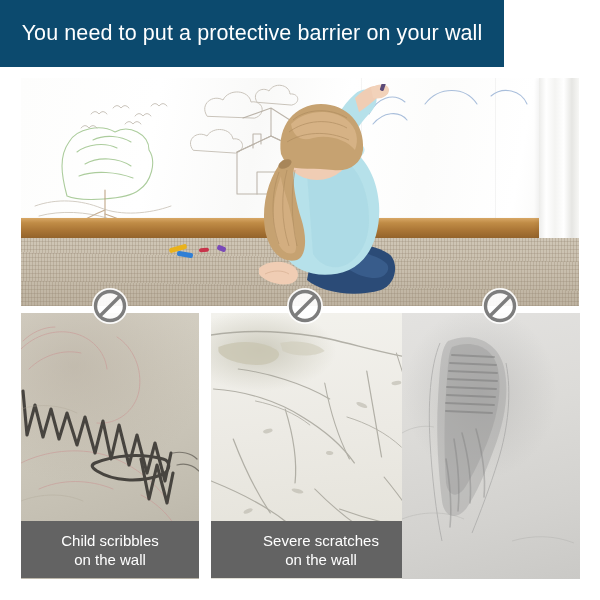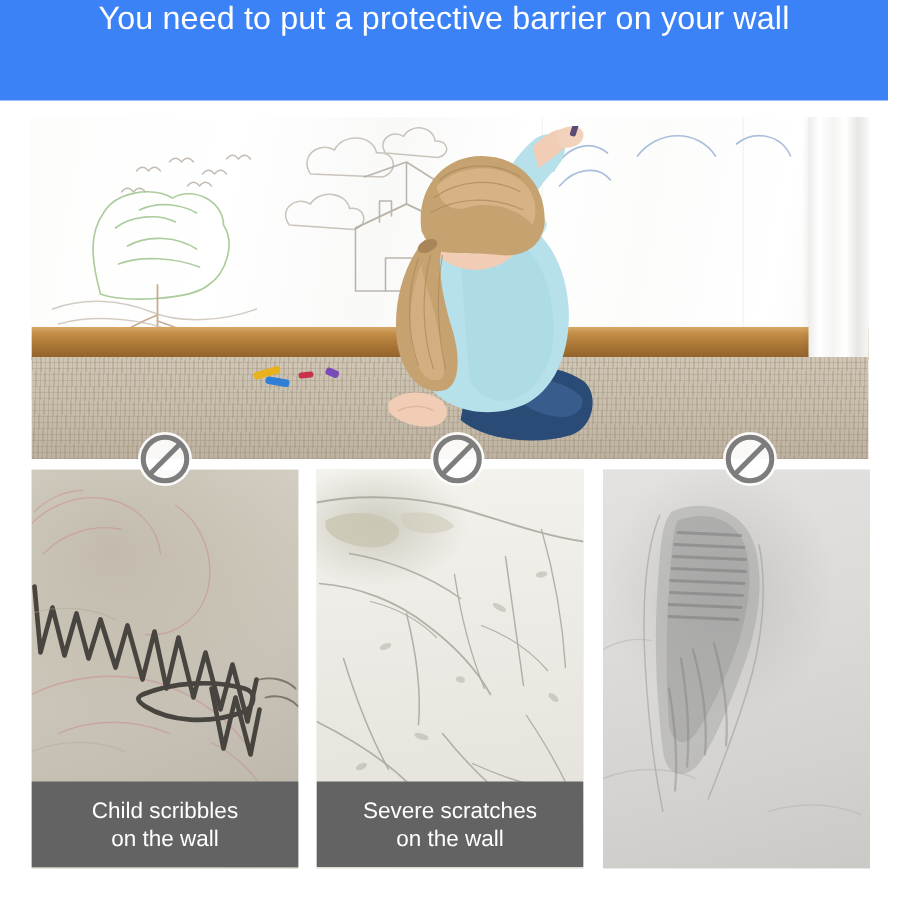--- a/index.html
+++ b/index.html
@@ -20,25 +20,25 @@
     height: 600px;
     background: #ffffff;
     overflow: hidden;
   }
 
   
   .header-banner {
     position: absolute;
     left: 0;
     top: 0;
-    width: 592px;
+    width: 504px;
     height: 67px;
-    background: #3b82f6;
+    background: #0c4a6e;
     display: flex;
-    align-items: flex-start;
+    align-items: center;
     justify-content: center;
   }
   .header-title {
     color: #ffffff;
     font-size: 21.5px;
     font-weight: 400;
     letter-spacing: 0.1px;
     white-space: nowrap;
     font-family: "Liberation Sans", sans-serif;
   }
@@ -152,21 +152,21 @@
   }
   .panel {
     position: absolute;
     top: 0;
     width: 178px;
     height: 266px;
     overflow: hidden;
     background: #e8e6e1;
   }
   .panel.p1 { left: 0px; }
-  .panel.p2 { left: 190px; }
+  .panel.p2 { left: 190px; padding-left: 42px; }
   .panel.p3 { left: 381px; }
 
   .panel-photo {
     position: absolute;
     left: 0; top: 0;
     width: 100%;
     height: 266px;
   }
 
   

